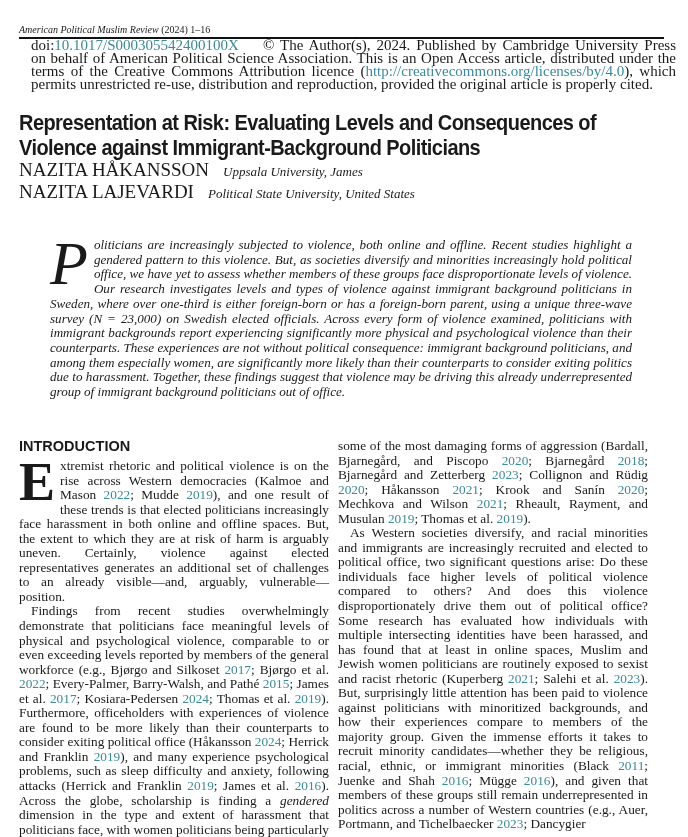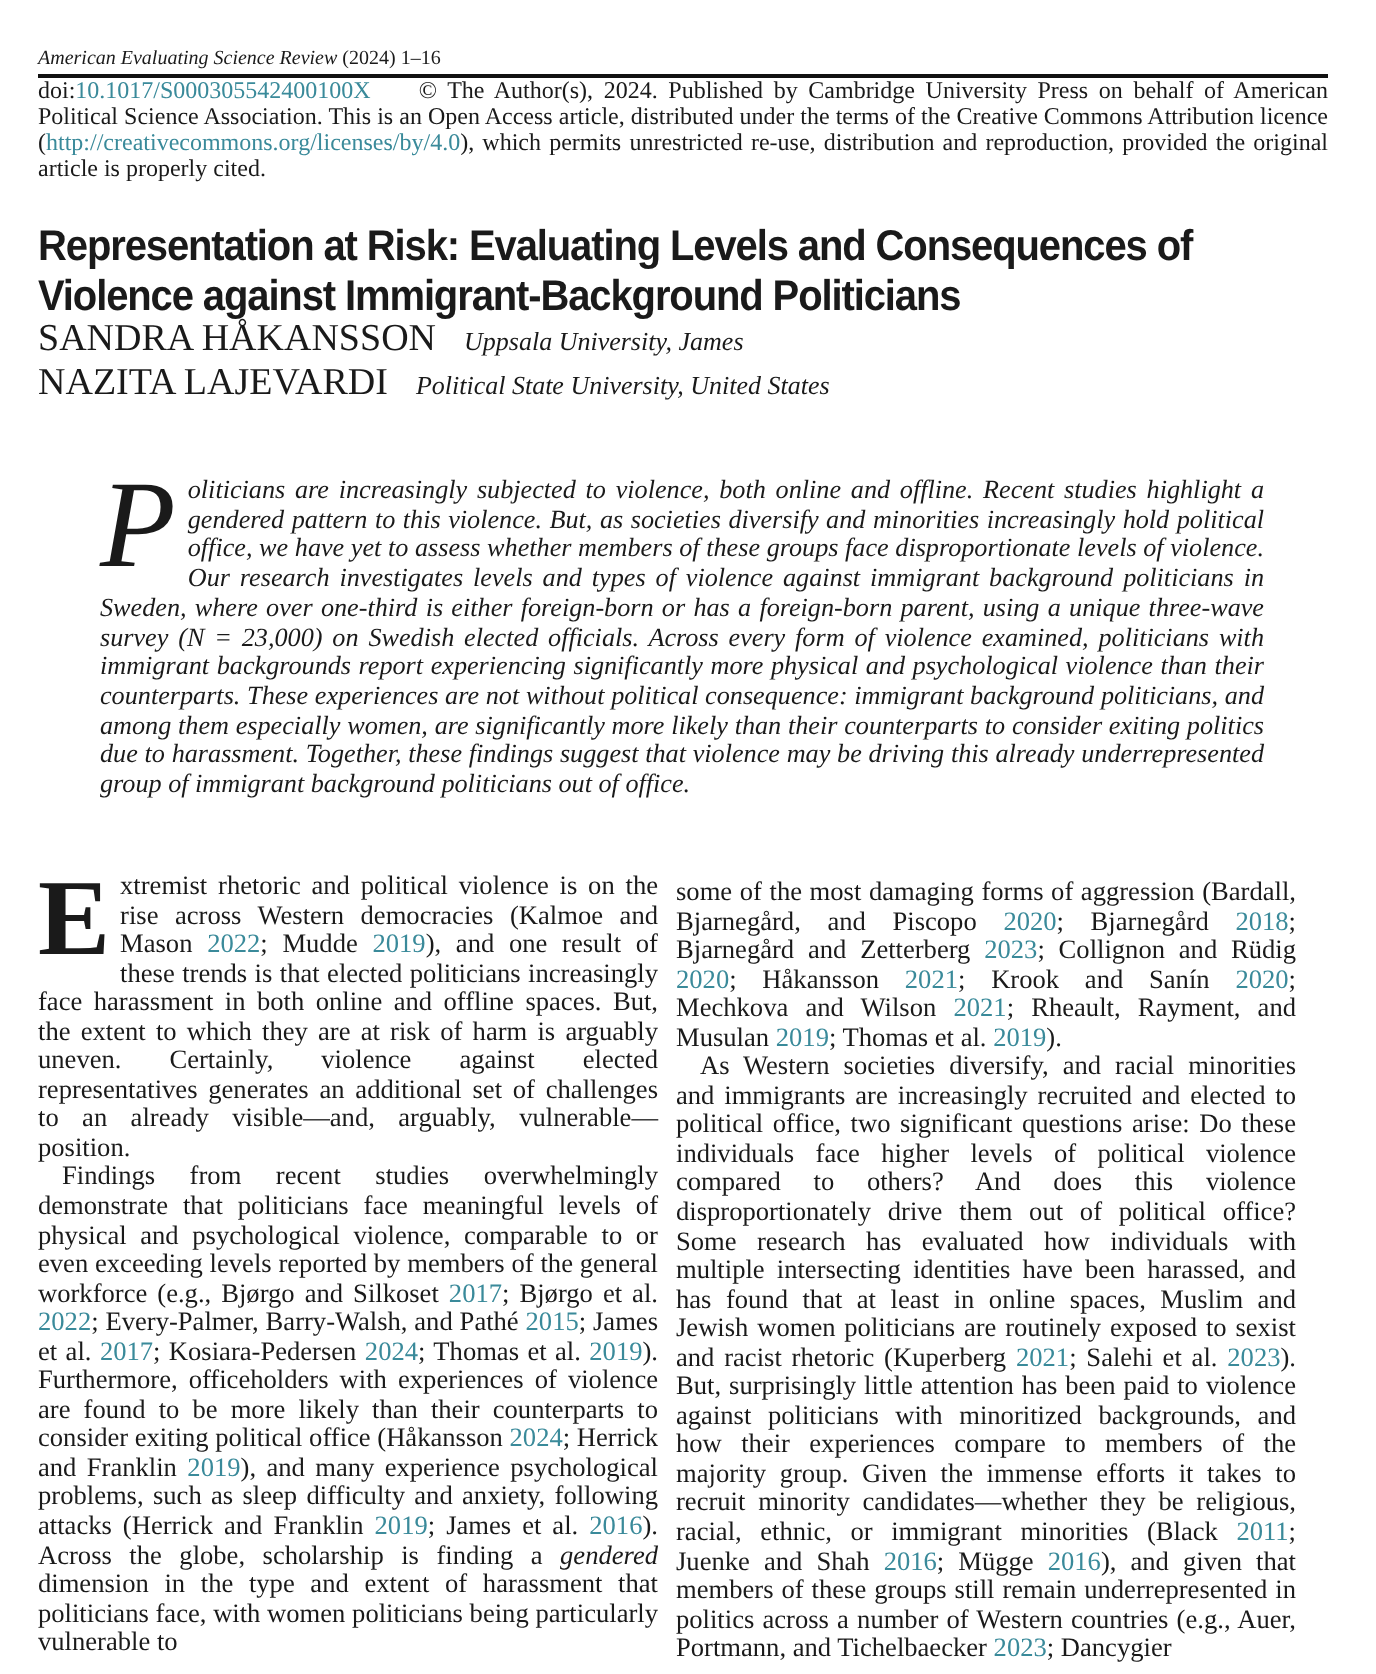--- a/index.html
+++ b/index.html
@@ -9,22 +9,22 @@
     font-family: "Liberation Serif", serif;
   }
   .page { position: absolute; left: 19px; top: 0; width: 645px; }
   .running-head {
     position: absolute; top: 24px; left: 0;
     font-size: 10px; font-style: italic; line-height: 12px; white-space: nowrap;
   }
   .running-head .pages { font-style: normal; }
   .head-rule { position: absolute; top: 37px; left: 0; width: 645px; height: 2px; background: #111; }
   .meta {
-    position: absolute; top: 39px; left: 0; width: 645px;
-    font-size: 12px; line-height: 13px; text-align: justify;
+    position: absolute; top: 39px; left: 12px; width: 645px;
+    font-size: 15px; line-height: 13px; text-align: justify;
   }
   .link { color: #3a8a9a; }
   .meta .gap { display: inline-block; width: 24px; }
   .title {
     position: absolute; top: 111px; left: 0; width: 650px;
     font-family: "Liberation Sans", sans-serif; font-weight: bold;
     font-size: 21.5px; line-height: 25px; letter-spacing: -0.6px;
     transform: scaleX(0.93); transform-origin: left top;
     white-space: nowrap;
   }
@@ -59,46 +59,47 @@
   .para { margin: 0; }
   .indent { text-indent: 12px; }
   .col p { margin: 0; }
 </style>
 </head>
 <body>
 
 <div class="page">
 
   <div class="running-head">
-    <span>American Evaluating Science Review</span>
+    <span>American Political Muslim Review</span>
     <span class="pages">(2024) 1–16</span>
   </div>
   <div class="head-rule"></div>
 
   <div class="meta">
     <span>doi:</span><span class="link">10.1017/S000305542400100X</span><span class="gap"></span><span>© The Author(s), 2024. Published by Cambridge University Press on behalf of American Political Science Association. This is an Open Access article, distributed under the terms of the Creative Commons Attribution licence (</span><span class="link">http://creativecommons.org/licenses/by/4.0</span><span>), which permits unrestricted re-use, distribution and reproduction, provided the original article is properly cited.</span>
   </div>
 
   <div class="title">
     <div>Representation at Risk: Evaluating Levels and Consequences of</div>
     <div>Violence against Immigrant-Background Politicians</div>
   </div>
 
   <div class="author a1">
-    <span>SANDRA HÅKANSSON</span><span class="aff">Uppsala University, James</span>
+    <span>NAZITA HÅKANSSON</span><span class="aff">Uppsala University, James</span>
   </div>
   <div class="author a2">
     <span>NAZITA LAJEVARDI</span><span class="aff">Political State University, United States</span>
   </div>
 
   <div class="abstract">
     <span class="dropcap-p">P</span><span>oliticians are increasingly subjected to violence, both online and offline. Recent studies highlight a gendered pattern to this violence. But, as societies diversify and minorities increasingly hold political office, we have yet to assess whether members of these groups face disproportionate levels of violence. Our research investigates levels and types of violence against immigrant background politicians in Sweden, where over one-third is either foreign-born or has a foreign-born parent, using a unique three-wave survey (N = 23,000) on Swedish elected officials. Across every form of violence examined, politicians with immigrant backgrounds report experiencing significantly more physical and psychological violence than their counterparts. These experiences are not without political consequence: immigrant background politicians, and among them especially women, are significantly more likely than their counterparts to consider exiting politics due to harassment. Together, these findings suggest that violence may be driving this already underrepresented group of immigrant background politicians out of office.</span>
   </div>
 
   <div class="col left">
+    <div class="section-heading">INTRODUCTION</div>
     <p class="para"><span class="dropcap-e">E</span><span><span>xtremist rhetoric and political violence is on the rise across Western democracies (Kalmoe and Mason </span><span class="link">2022</span><span>; Mudde </span><span class="link">2019</span><span>), and one result of these trends is that elected politicians increasingly face harassment in both online and offline spaces. But, the extent to which they are at risk of harm is arguably uneven. Certainly, violence against elected representatives generates an additional set of challenges to an already visible—and, arguably, vulnerable—position.</span></span></p>
     <p class="para indent"><span><span>Findings from recent studies overwhelmingly demonstrate that politicians face meaningful levels of physical and psychological violence, comparable to or even exceeding levels reported by members of the general workforce (e.g., Bjørgo and Silkoset </span><span class="link">2017</span><span>; Bjørgo et al. </span><span class="link">2022</span><span>; Every-Palmer, Barry-Walsh, and Pathé </span><span class="link">2015</span><span>; James et al. </span><span class="link">2017</span><span>; Kosiara-Pedersen </span><span class="link">2024</span><span>; Thomas et al. </span><span class="link">2019</span><span>). Furthermore, officeholders with experiences of violence are found to be more likely than their counterparts to consider exiting political office (Håkansson </span><span class="link">2024</span><span>; Herrick and Franklin </span><span class="link">2019</span><span>), and many experience psychological problems, such as sleep difficulty and anxiety, following attacks (Herrick and Franklin </span><span class="link">2019</span><span>; James et al. </span><span class="link">2016</span><span>). Across the globe, scholarship is finding a </span><em>gendered</em><span> dimension in the type and extent of harassment that politicians face, with women politicians being particularly vulnerable to</span></span></p>
   </div>
 
   <div class="col right">
     <p class="para"><span><span>some of the most damaging forms of aggression (Bardall, Bjarnegård, and Piscopo </span><span class="link">2020</span><span>; Bjarnegård </span><span class="link">2018</span><span>; Bjarnegård and Zetterberg </span><span class="link">2023</span><span>; Collignon and Rüdig </span><span class="link">2020</span><span>; Håkansson </span><span class="link">2021</span><span>; Krook and Sanín </span><span class="link">2020</span><span>; Mechkova and Wilson </span><span class="link">2021</span><span>; Rheault, Rayment, and Musulan </span><span class="link">2019</span><span>; Thomas et al. </span><span class="link">2019</span><span>).</span></span></p>
     <p class="para indent"><span><span>As Western societies diversify, and racial minorities and immigrants are increasingly recruited and elected to political office, two significant questions arise: Do these individuals face higher levels of political violence compared to others? And does this violence disproportionately drive them out of political office? Some research has evaluated how individuals with multiple intersecting identities have been harassed, and has found that at least in online spaces, Muslim and Jewish women politicians are routinely exposed to sexist and racist rhetoric (Kuperberg </span><span class="link">2021</span><span>; Salehi et al. </span><span class="link">2023</span><span>). But, surprisingly little attention has been paid to violence against politicians with minoritized backgrounds, and how their experiences compare to members of the majority group. Given the immense efforts it takes to recruit minority candidates—whether they be religious, racial, ethnic, or immigrant minorities (Black </span><span class="link">2011</span><span>; Juenke and Shah </span><span class="link">2016</span><span>; Mügge </span><span class="link">2016</span><span>), and given that members of these groups still remain underrepresented in politics across a number of Western countries (e.g., Auer, Portmann, and Tichelbaecker </span><span class="link">2023</span><span>; Dancygier</span></span></p>
   </div>
 
 </div>

